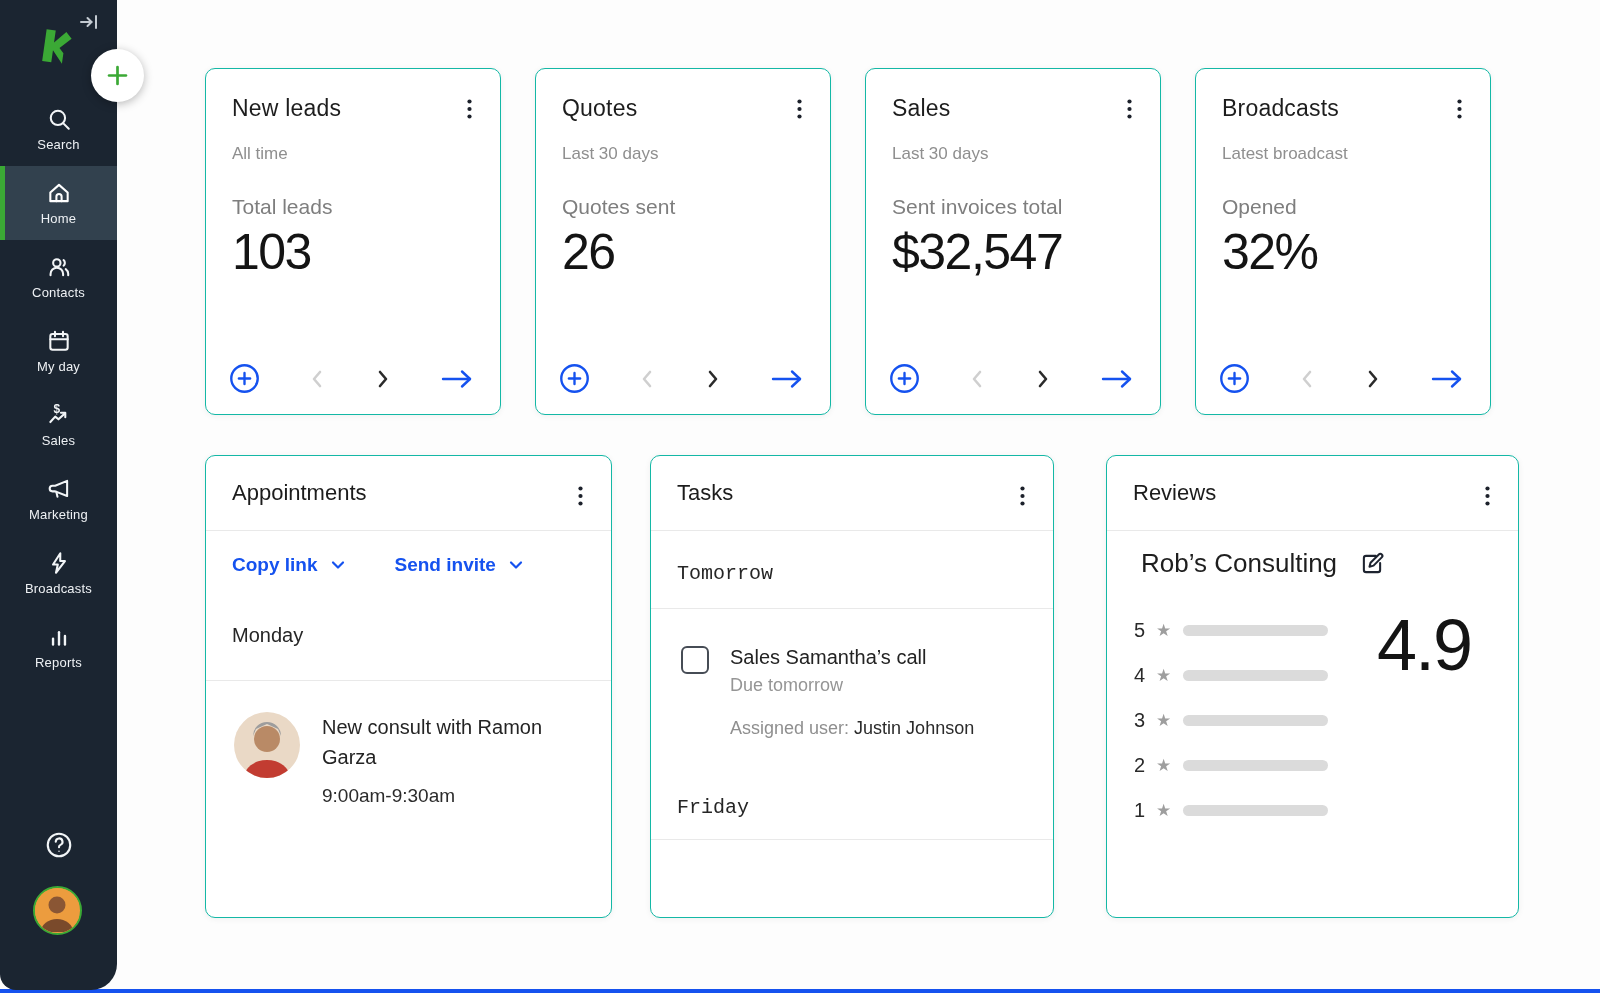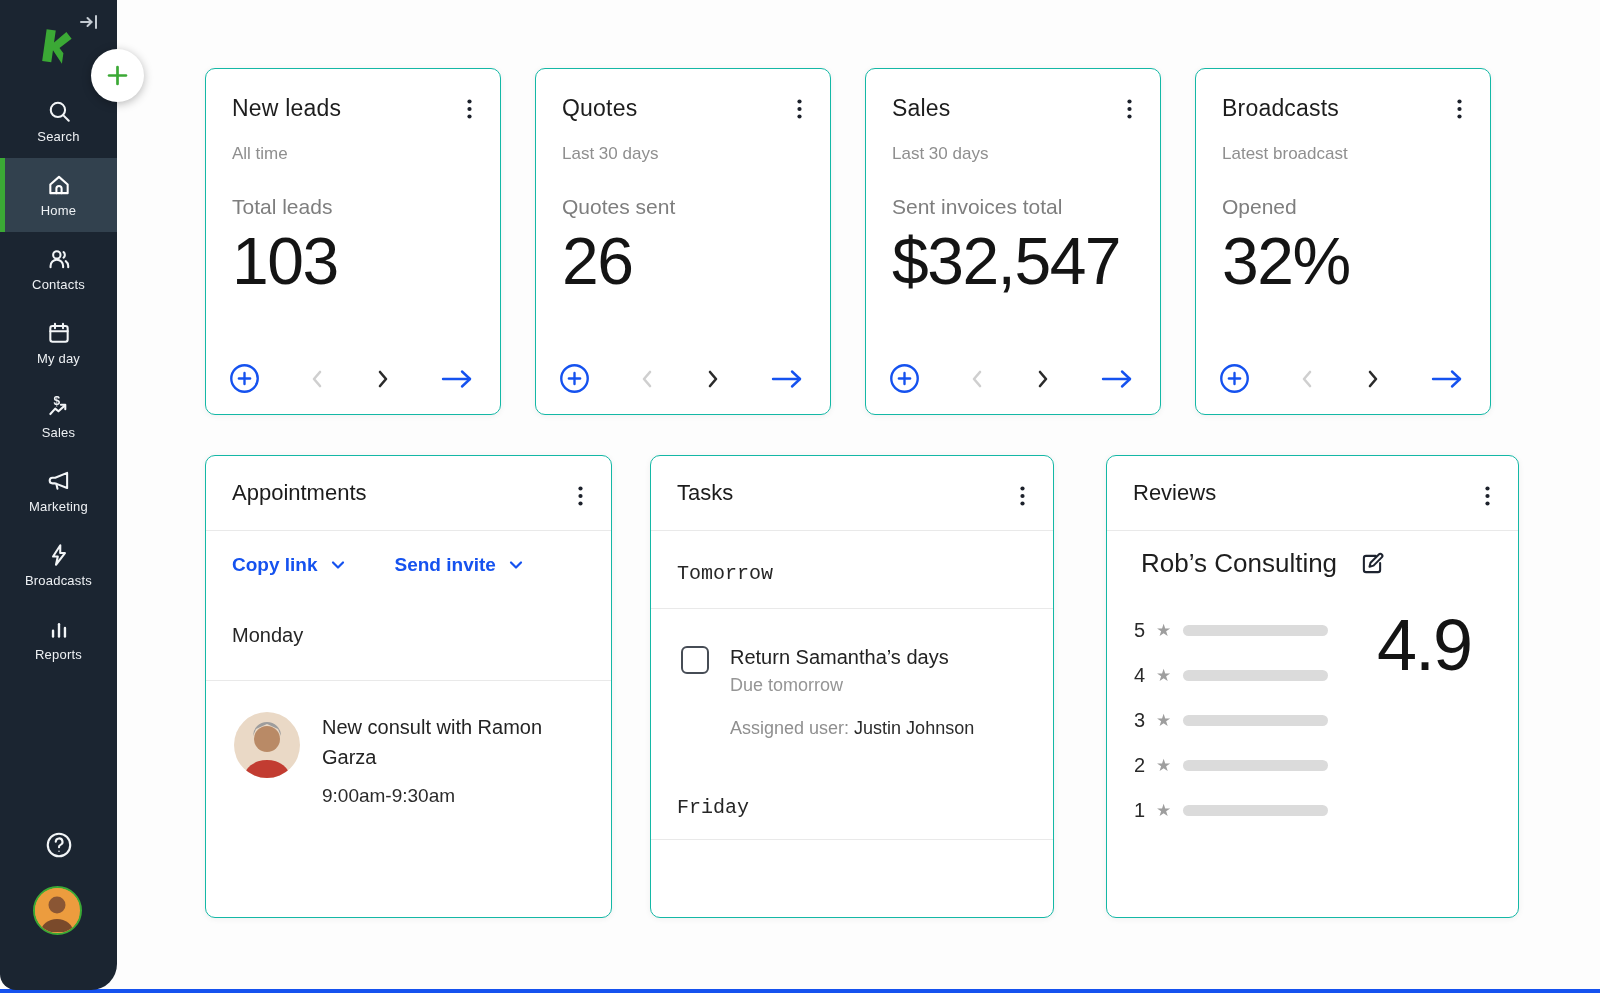--- a/index.html
+++ b/index.html
@@ -16,21 +16,21 @@
     position:absolute; left:0; top:0; width:117px; height:990px;
     background:#1b2531; z-index:5; border-radius:0 0 26px 16px;
   }
   .collapse-btn { position:absolute; top:10px; right:15px; width:24px; height:24px; cursor:pointer; }
   .logo { position:absolute; top:26px; left:38px; width:40px; height:44px; }
   .fab {
     position:absolute; left:91px; top:49px; width:53px; height:53px; border-radius:50%;
     background:#ffffff; box-shadow:0 2px 10px rgba(0,0,0,.28); z-index:8;
     display:flex; align-items:center; justify-content:center; cursor:pointer;
   }
-  .nav { position:absolute; top:84px; left:0; right:0; }
+  .nav { position:absolute; top:92px; left:0; right:0; }
   .nav-item {
     position:relative; height:74px; display:flex; flex-direction:column;
     align-items:center; justify-content:center; cursor:pointer;
   }
   .nav-item.active { background:#32414e; }
   .nav-item.active::before {
     content:""; position:absolute; left:0; top:0; bottom:0; width:5px; background:#3ba935;
   }
   .nav-label { margin-top:5px; font-size:13px; color:#eef1f4; letter-spacing:.2px; }
   .nav-ic { width:26px; height:26px; }
@@ -48,21 +48,21 @@
   .kebab { position:absolute; top:26px; right:20px; padding:4px 8px; cursor:pointer; }
   .divider { position:absolute; left:0; right:0; height:1px; background:#e9e9e9; }
 
   
   .stat-card { top:68px; width:296px; height:347px; padding:26px 26px 22px; }
   .stat-card.c0 { left:205px; } .stat-card.c1 { left:535px; }
   .stat-card.c2 { left:865px; } .stat-card.c3 { left:1195px; }
   .stat-title { font-size:23px; font-weight:500; color:#1d1d1d; letter-spacing:.2px; }
   .stat-sub { font-size:17px; color:#8f8f8f; margin-top:22px; }
   .metric-label { font-size:21px; color:#7e7e7e; margin-top:31px; }
-  .metric-value { font-size:66px; font-weight:400; color:#141414; margin-top:4px; letter-spacing:-1.5px; white-space:nowrap; }
+  .metric-value { font-size:50px; font-weight:400; color:#141414; margin-top:4px; letter-spacing:-1.5px; white-space:nowrap; }
   .card-footer {
     position:absolute; left:23px; right:25px; bottom:20px;
     display:flex; align-items:center; justify-content:space-between;
   }
   .icon-btn { display:flex; align-items:center; cursor:pointer; }
 
   
   .panel { top:455px; height:463px; }
   .panel-appointments { left:205px; width:407px; }
   .panel-tasks { left:650px; width:404px; }
@@ -406,21 +406,21 @@
           <circle cx="2.5" cy="2.5" r="2.1"></circle>
           <circle cx="2.5" cy="10" r="2.1"></circle>
           <circle cx="2.5" cy="17.5" r="2.1"></circle>
         </svg></div>
   </div>
   <div class="task-section-h" style="top:106px">Tomorrow</div>
   <div class="divider" style="top:152px"></div>
   <div class="task-item">
     <div class="task-checkbox"></div>
     <div>
-      <div class="task-title">Return Samantha’s days</div>
+      <div class="task-title">Sales Samantha’s call</div>
       <div class="task-due">Due tomorrow</div>
       <div class="task-assigned">
         <span>Assigned user:</span>
         <b>Justin Johnson</b>
       </div>
     </div>
   </div>
   <div class="task-section-h" style="top:340px">Friday</div>
   <div class="divider" style="top:383px"></div>
 </div>

